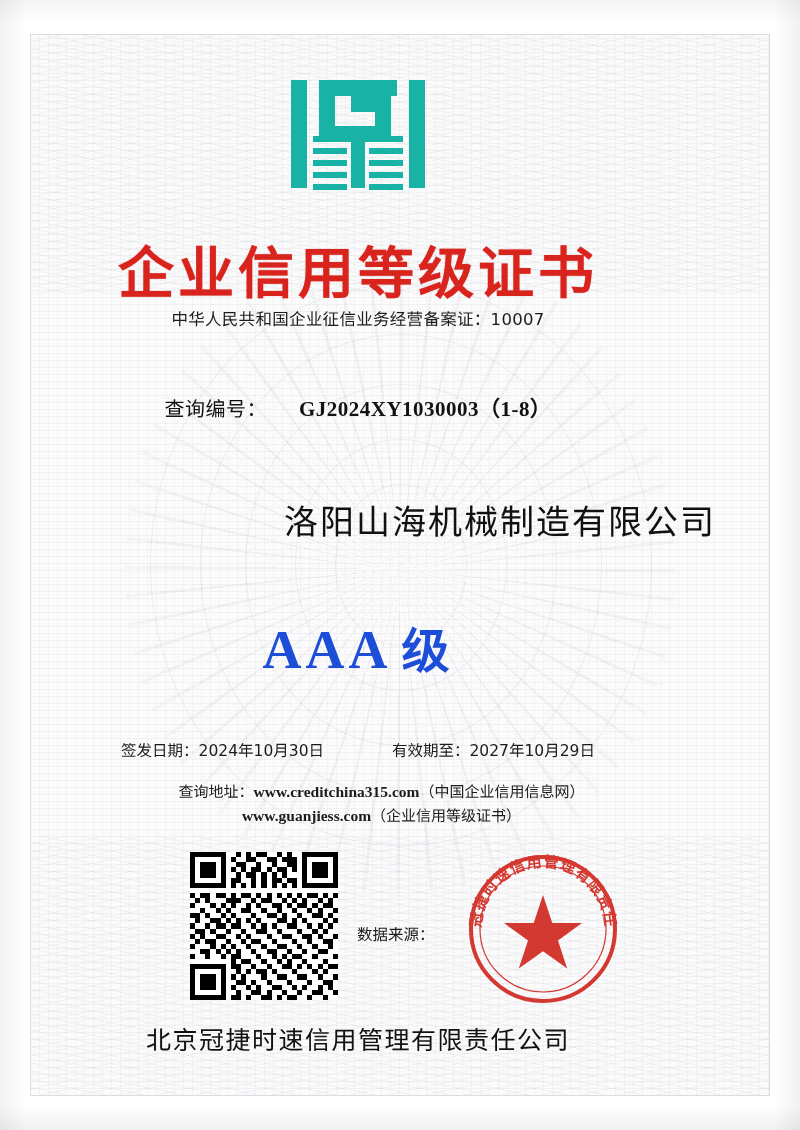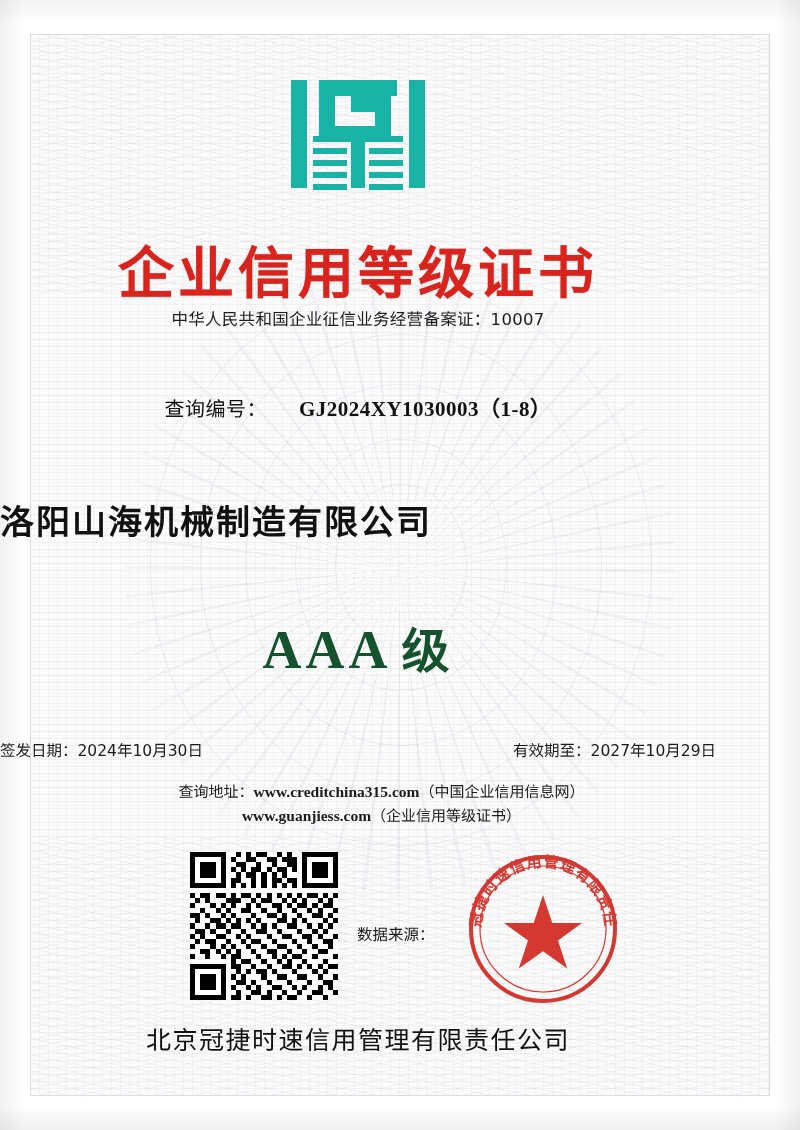--- a/index.html
+++ b/index.html
@@ -159,52 +159,52 @@
     text-align: center;
     font-size: 16px;
     color: #1c1c1c;
     font-family: "DejaVu Sans", "Liberation Sans", sans-serif;
   }
 
   .company {
     position: absolute;
     left: 0; right: 0;
     top: 495px;
-    text-align: left;
+    text-align: right;
     font-size: 34px;
     color: #111;
     letter-spacing: 2px;
     font-family: "Liberation Serif", "DejaVu Serif", serif;
-    font-weight: 700;
+    font-weight: 400;
   }
 
   .grade {
     position: absolute;
     left: 0; right: 0;
     top: 612px;
     text-align: center;
     font-size: 54px;
     font-weight: bold;
-    color: #14532d;
+    color: #1d4ed8;
     letter-spacing: 4px;
     font-family: "Liberation Serif", "DejaVu Serif", serif;
   }
   .grade .grade-cn {
     font-family: "DejaVu Sans", "Liberation Sans", sans-serif;
     font-size: 48px;
     margin-left: 10px;
   }
 
   
   .dates {
     position: absolute;
     left: 0; right: 0;
     top: 738px;
     display: flex;
-    justify-content: space-between;
+    justify-content: center;
     gap: 68px;
     font-size: 15.5px;
     color: #1c1c1c;
     font-family: "DejaVu Sans", "Liberation Sans", sans-serif;
   }
 
   .urls {
     position: absolute;
     left: 0; right: 0;
     top: 780px;

